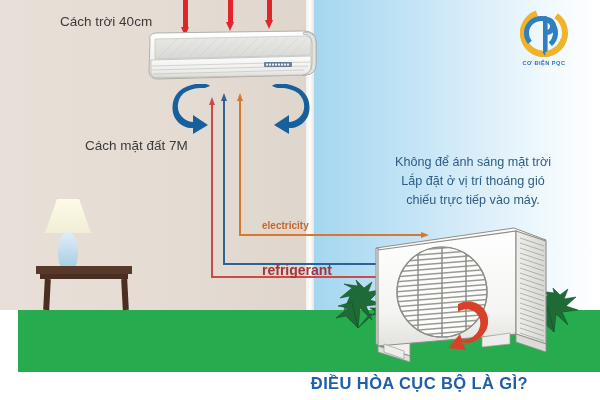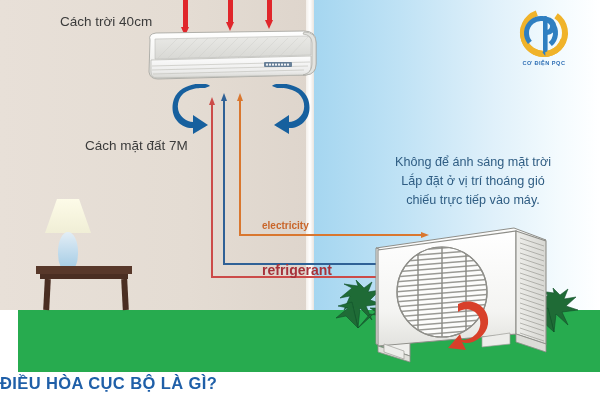--- a/index.html
+++ b/index.html
@@ -49,21 +49,21 @@
   .caption-band {
     position: absolute;
     left: 0; top: 372px;
     width: 600px; height: 28px;
     background: #ffffff;
   }
   .caption-text {
     position: absolute;
     left: 0; top: 374px;
     width: 528px;
-    text-align: left;
+    text-align: right;
     font-size: 16.5px;
     font-weight: bold;
     letter-spacing: 0.4px;
     color: #1f5fa8;
     font-family: "Liberation Sans", sans-serif;
   }
 
   
   .lbl {
     position: absolute;

